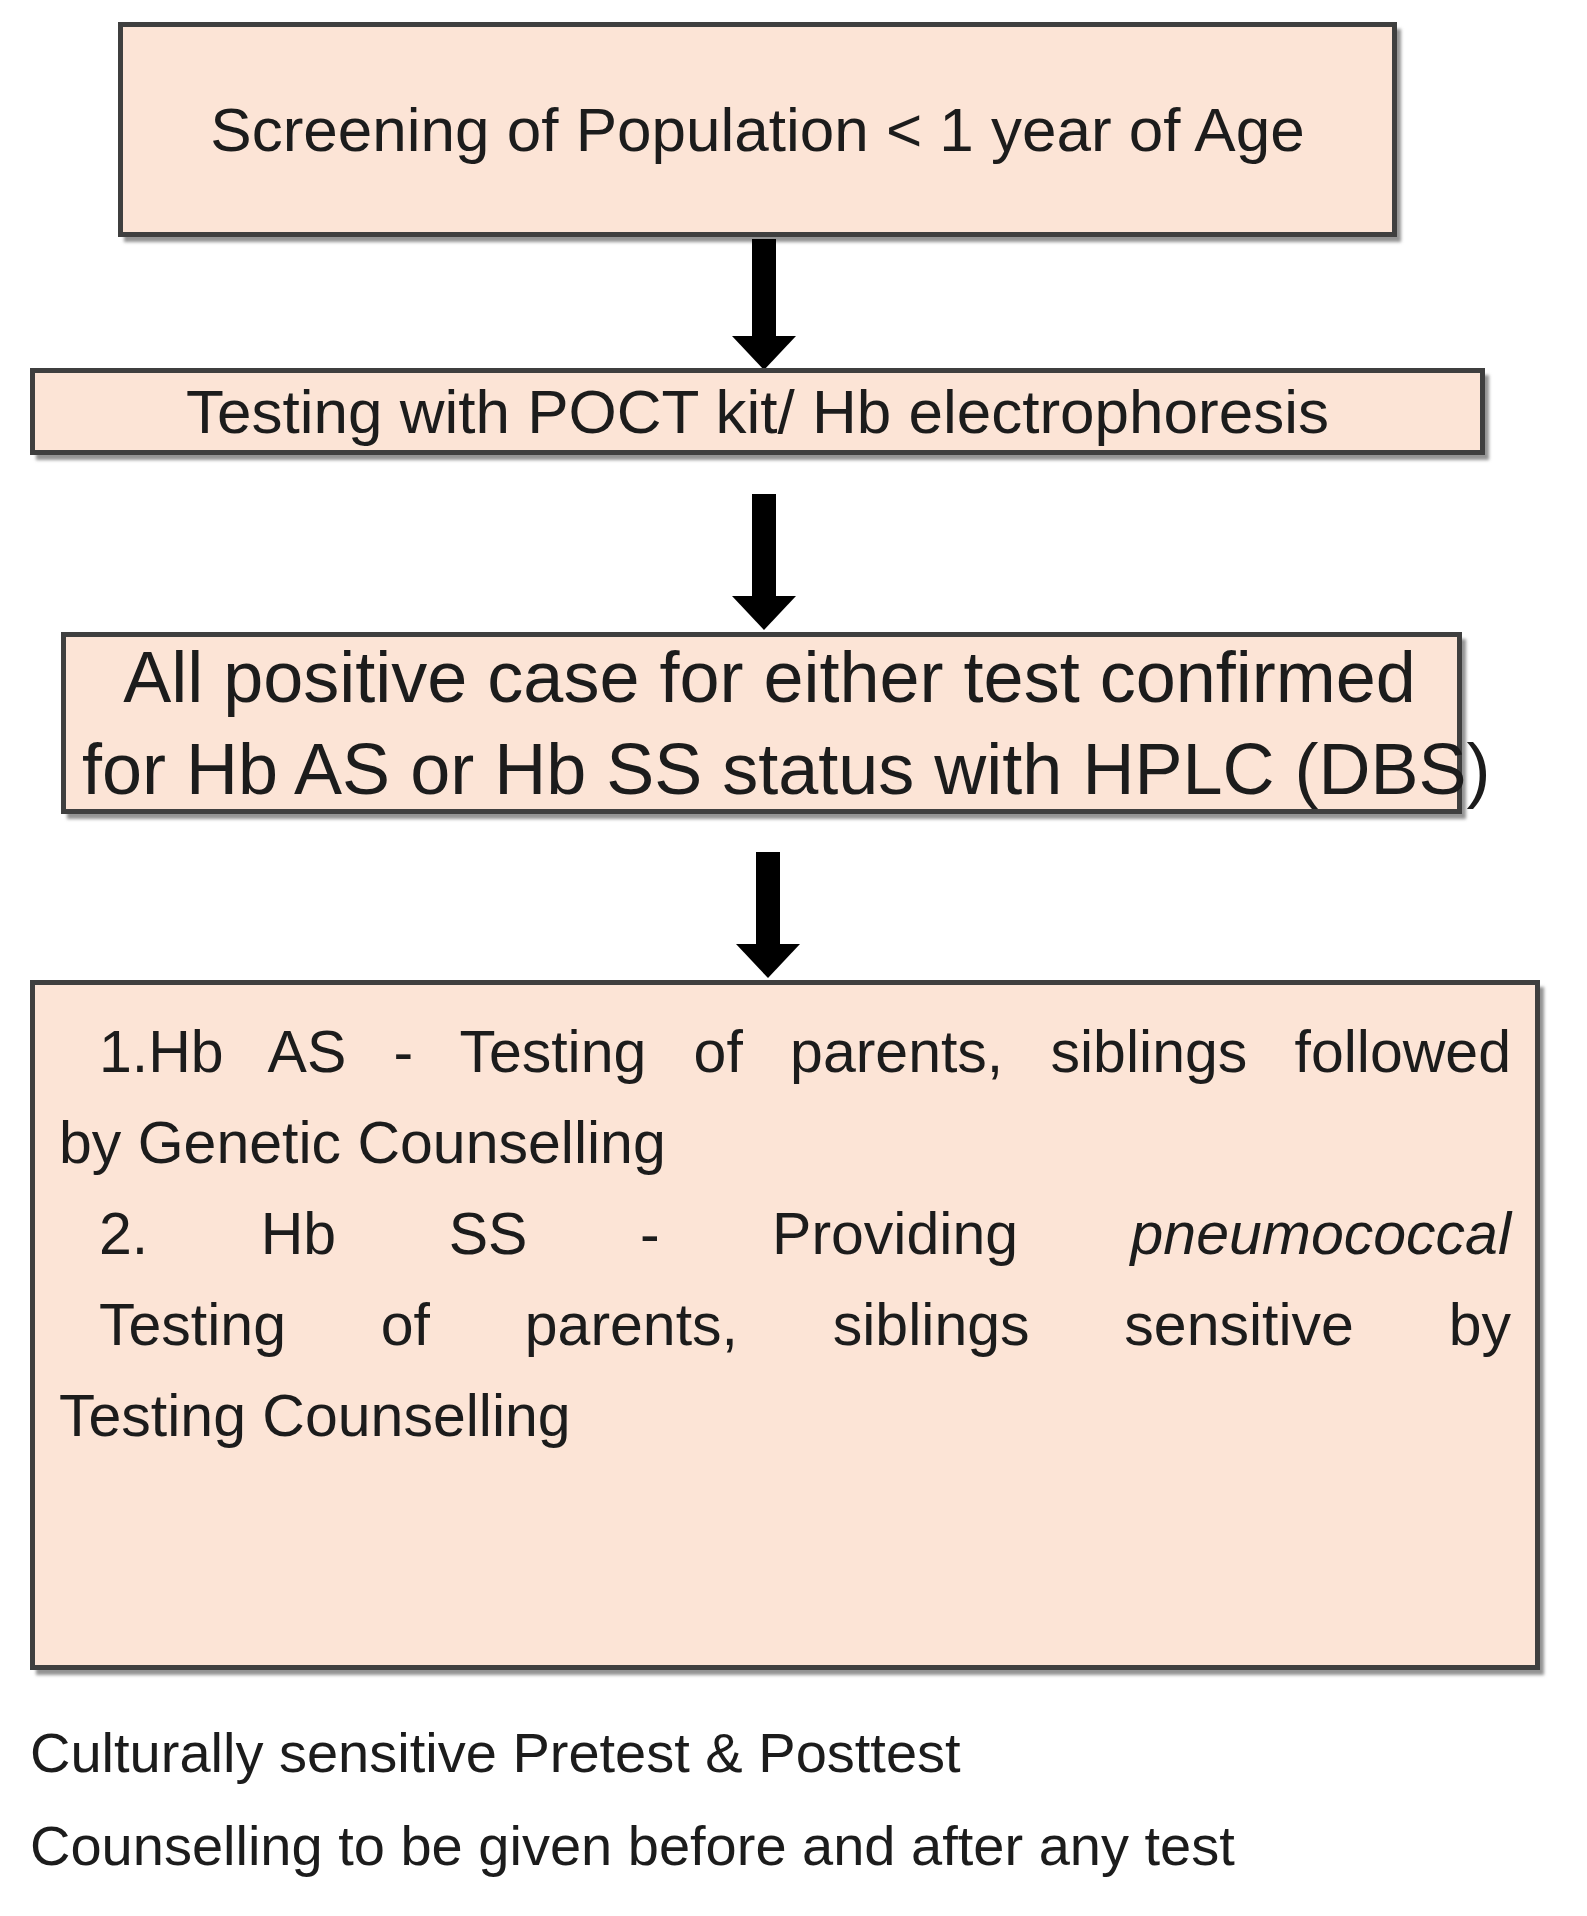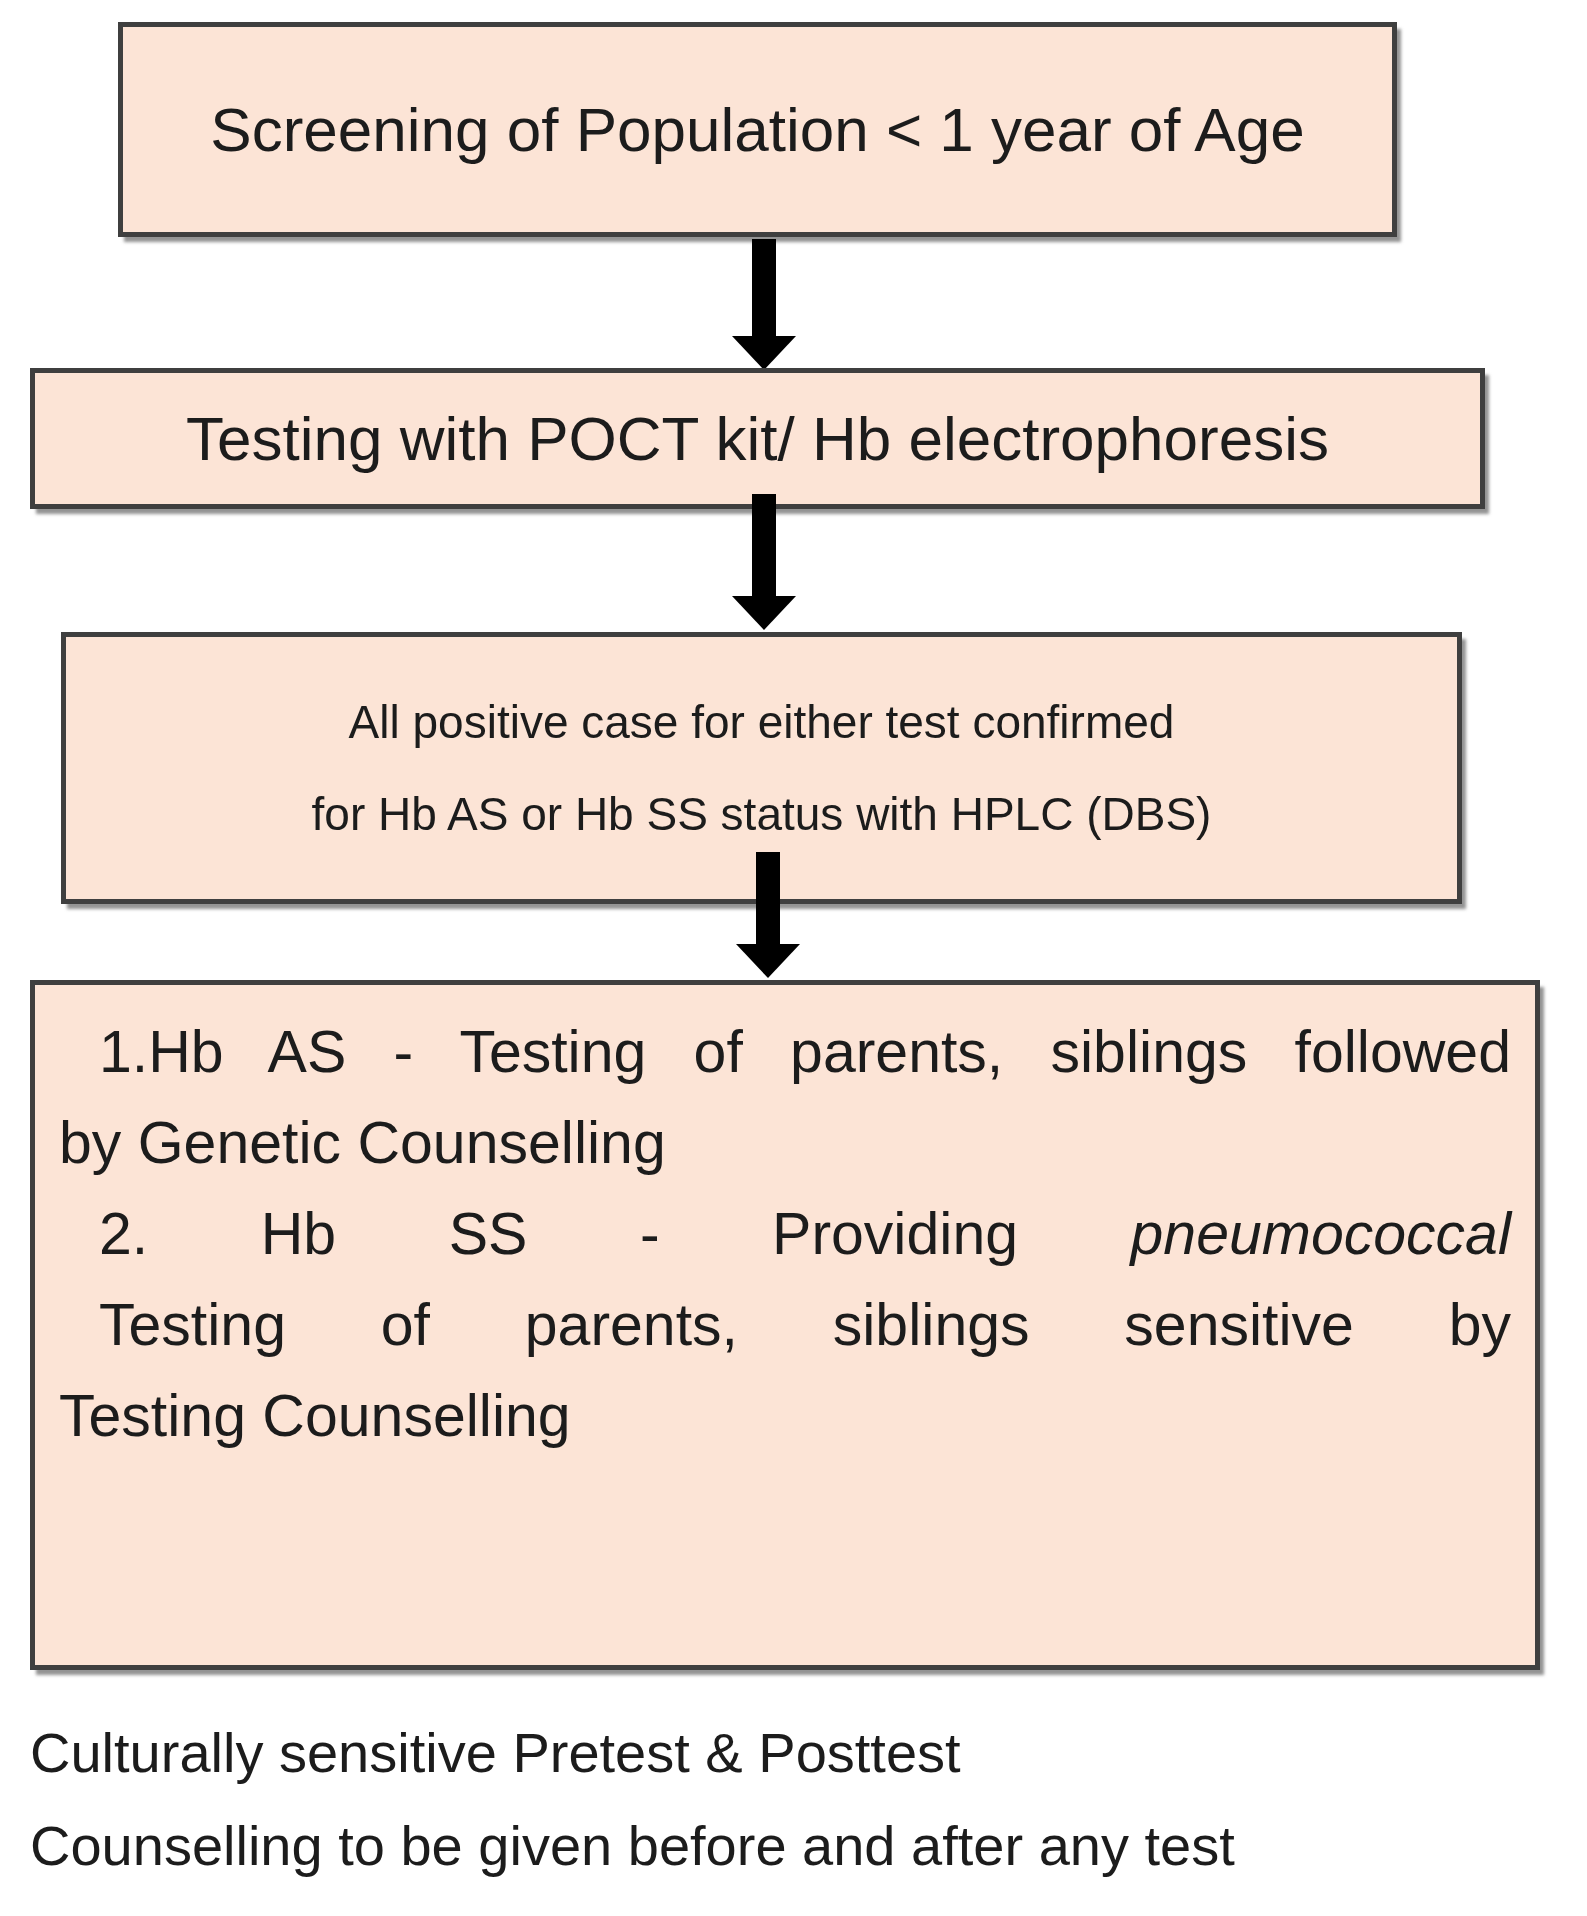--- a/index.html
+++ b/index.html
@@ -30,27 +30,27 @@
     text-align: center;
     white-space: nowrap;
   }
   #box-screening {
     left: 118px; top: 22px;
     width: 1279px; height: 215px;
     font-size: 62px; line-height: 86px;
   }
   #box-testing {
     left: 30px; top: 368px;
-    width: 1455px; height: 141px;
+    width: 1455px; height: 87px;
     font-size: 62px; line-height: 86px;
   }
   #box-confirmation {
     left: 61px; top: 632px;
-    width: 1401px; height: 272px;
-    font-size: 46px; line-height: 92px;
+    width: 1401px; height: 182px;
+    font-size: 72px; line-height: 92px; padding-left: 16px;
   }
   #box-management {
     left: 30px; top: 980px;
     width: 1510px; height: 690px;
     font-size: 59px; line-height: 91px;
     justify-content: flex-start;
     padding: 22px 24px 0 24px;
   }
   #box-management .jline {
     text-align: justify;

